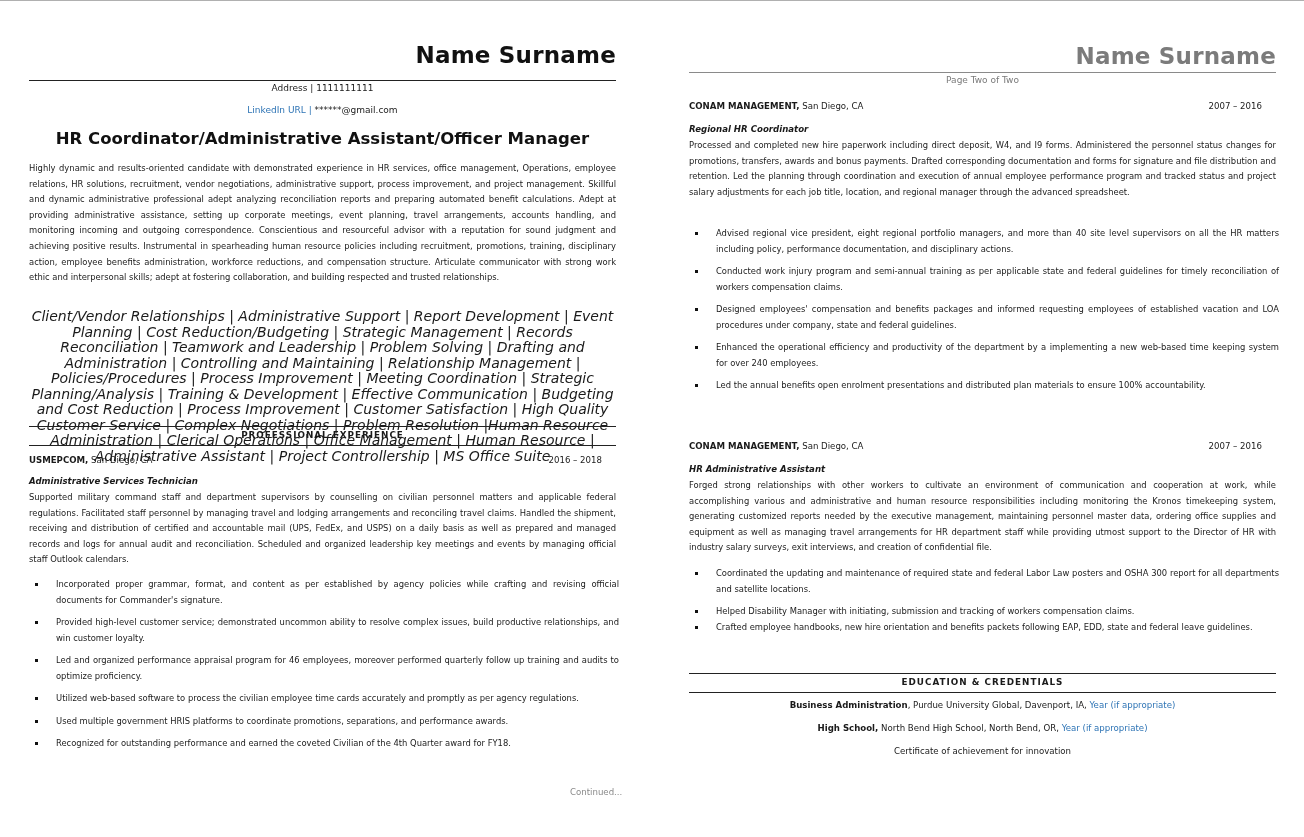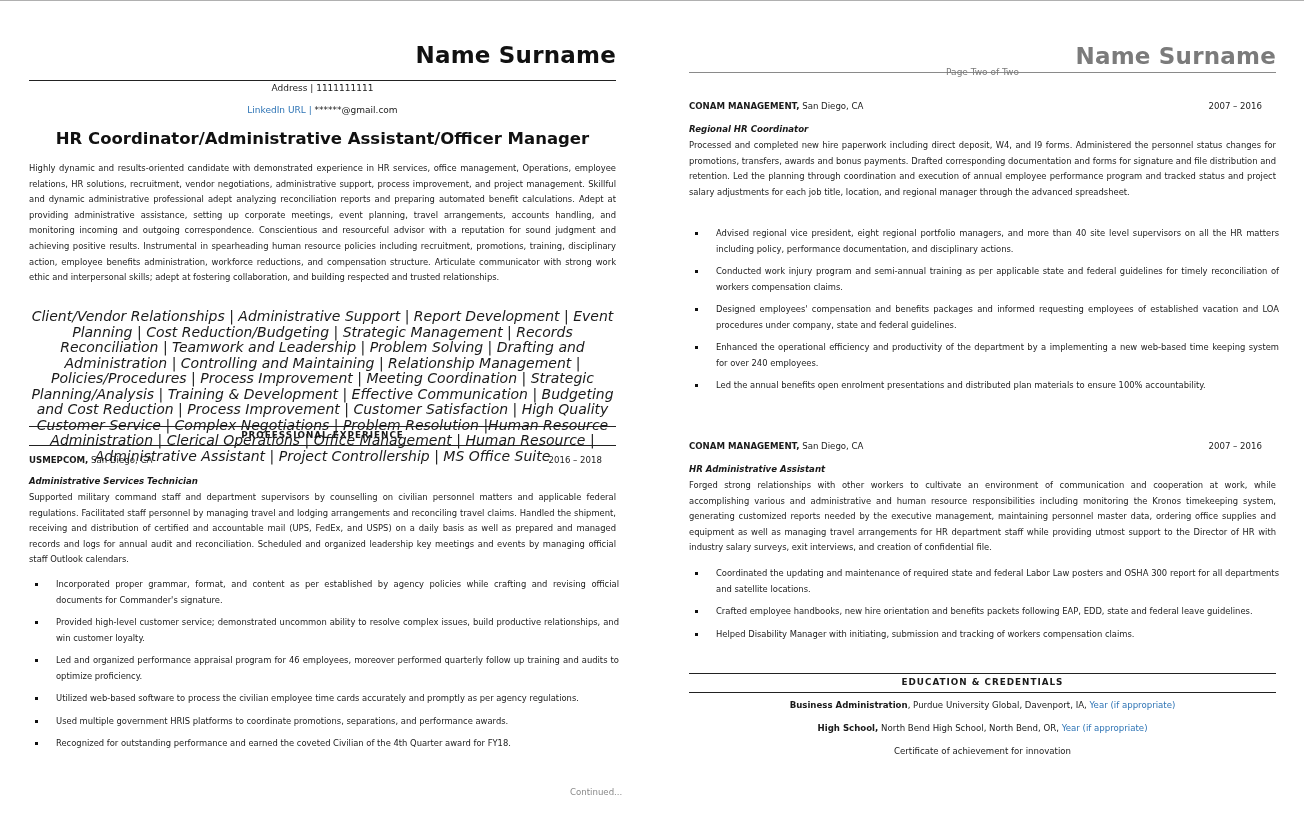--- a/index.html
+++ b/index.html
@@ -78,21 +78,21 @@
     <li style="margin-bottom:7px"><span class="sq"></span><span>Used multiple government HRIS platforms to coordinate promotions, separations, and performance awards.</span></li>
     <li><span class="sq"></span><span>Recognized for outstanding performance and earned the coveted Civilian of the 4th Quarter award for FY18.</span></li>
   </ul>
 
   <div class="continued" style="left:541px; top:787px">Continued...</div>
 </div>
 
 <div class="page" id="page2">
   <div class="name">Name Surname</div>
   <div class="rule gray" style="top:72px"></div>
-  <div class="small-center gray-text" style="top:67px">Page Two of Two</div>
+  <div class="small-center gray-text" style="top:75px">Page Two of Two</div>
 
   <div class="job-line" style="top:101px">
     <span class="company">CONAM MANAGEMENT,</span><span> San Diego, CA</span>
     <span class="dates">2007 – 2016</span>
   </div>
   <div class="job-title" style="top:124px">Regional HR Coordinator</div>
   <div class="para" style="top:138px">Processed and completed new hire paperwork including direct deposit, W4, and I9 forms. Administered the personnel status changes for promotions, transfers, awards and bonus payments. Drafted corresponding documentation and forms for signature and file distribution and retention. Led the planning through coordination and execution of annual employee performance program and tracked status and project salary adjustments for each job title, location, and regional manager through the advanced spreadsheet.</div>
 
   <ul class="bullets" style="top:223px">
     <li style="margin-bottom:7px"><span class="sq"></span><span>Advised regional vice president, eight regional portfolio managers, and more than 40 site level supervisors on all the HR matters including policy, performance documentation, and disciplinary actions.</span></li>
@@ -105,22 +105,22 @@
 
   <div class="job-line" style="top:441px">
     <span class="company">CONAM MANAGEMENT,</span><span> San Diego, CA</span>
     <span class="dates">2007 – 2016</span>
   </div>
   <div class="job-title" style="top:464px">HR Administrative Assistant</div>
   <div class="para" style="top:478px">Forged strong relationships with other workers to cultivate an environment of communication and cooperation at work, while accomplishing various and administrative and human resource responsibilities including monitoring the Kronos timekeeping system, generating customized reports needed by the executive management, maintaining personnel master data, ordering office supplies and equipment as well as managing travel arrangements for HR department staff while providing utmost support to the Director of HR with industry salary surveys, exit interviews, and creation of confidential file.</div>
 
   <ul class="bullets" style="top:563px">
     <li style="margin-bottom:7px"><span class="sq"></span><span>Coordinated the updating and maintenance of required state and federal Labor Law posters and OSHA 300 report for all departments and satellite locations.</span></li>
+    <li><span class="sq"></span><span>Helped Disability Manager with initiating, submission and tracking of workers compensation claims.</span></li>
     <li style="margin-bottom:7px"><span class="sq"></span><span>Crafted employee handbooks, new hire orientation and benefits packets following EAP, EDD, state and federal leave guidelines.</span></li>
-    <li><span class="sq"></span><span>Helped Disability Manager with initiating, submission and tracking of workers compensation claims.</span></li>
   </ul>
 
   <div class="rule" style="top:673px"></div>
   <div class="section-title" style="top:677px">EDUCATION &amp; CREDENTIALS</div>
   <div class="rule" style="top:692px"></div>
 
   <div class="edu-line" style="top:700px">
     <b>Business Administration</b><span>, Purdue University Global, Davenport, IA, </span><span class="link">Year (if appropriate)</span>
   </div>
   <div class="edu-line" style="top:723px">

